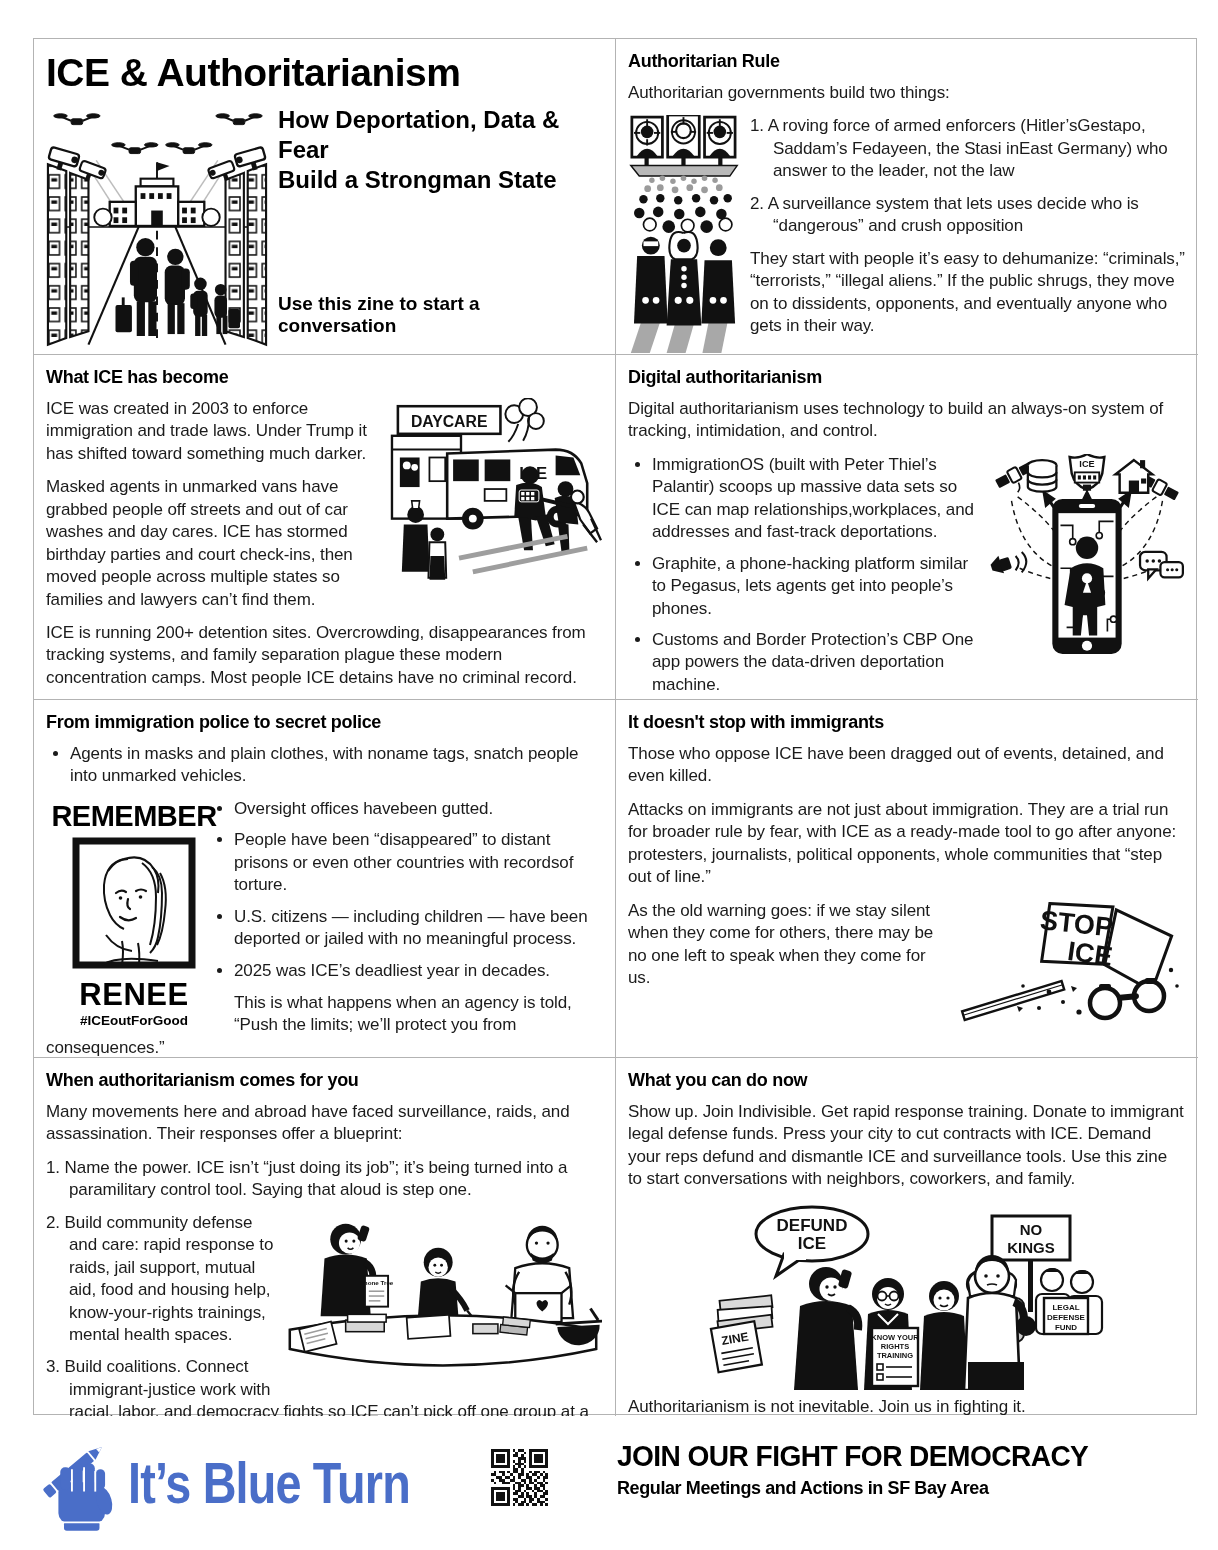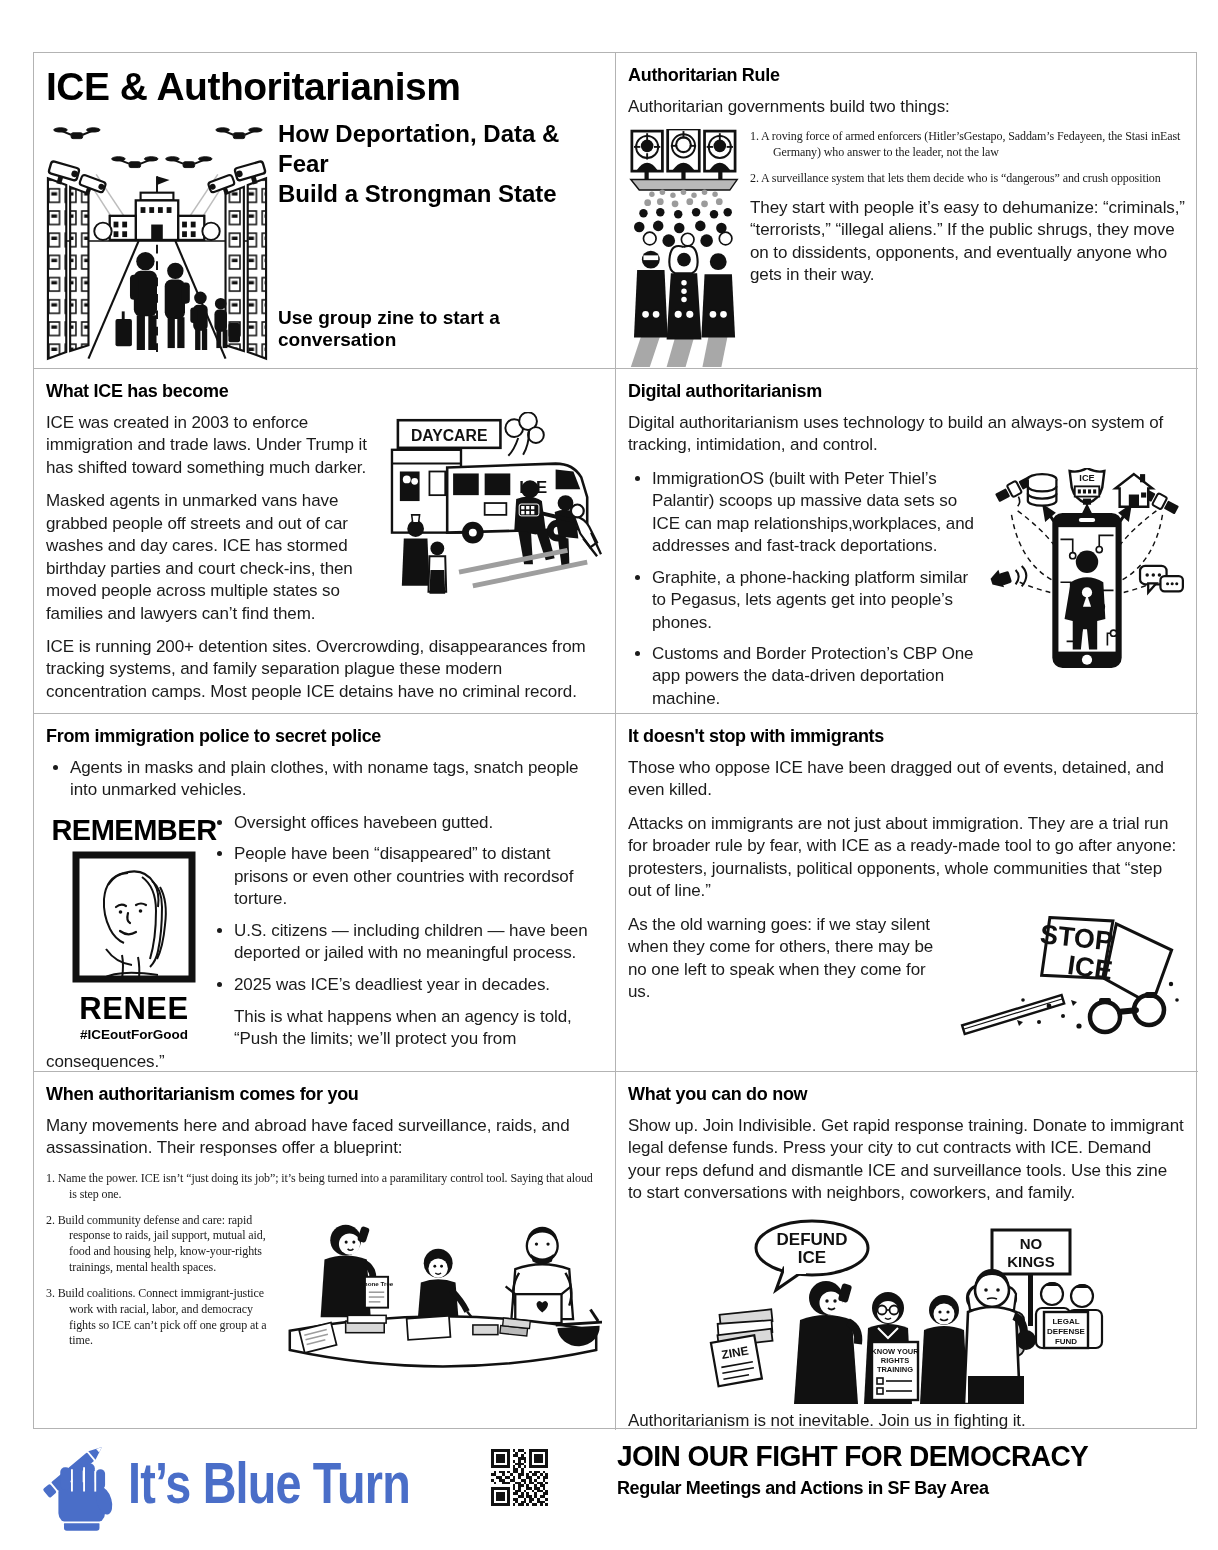--- a/index.html
+++ b/index.html
@@ -1,30 +1,30 @@
 <!DOCTYPE html>
 <html><head>
 <meta charset="utf-8">
 <style>
   html,body{margin:0;padding:0;background:#fff;}
   .sheet{position:relative;width:1218px;height:1550px;background:#fff;
          font-family:"Liberation Sans","DejaVu Sans",sans-serif;color:#1b1b1b;}
-  .grid{position:absolute;left:33px;top:52px;width:1164px;height:1377px;
+  .grid{position:absolute;left:33px;top:38px;width:1164px;height:1377px;
         border:1px solid #b3b3b3;display:grid;
         grid-template-columns:582px 582px;
         grid-template-rows:316px 345px 358px 358px;box-sizing:border-box;}
   .panel{box-sizing:border-box;padding:8px 13px 6px 12px;overflow:hidden;position:relative;}
   .panel.bR{border-right:1px solid #b3b3b3;}
   .panel.bB{border-bottom:1px solid #b3b3b3;}
   h1{font-size:39px;margin:4px 0 6px 0;color:#000;letter-spacing:-0.5px;}
   h2{font-size:18px;margin:4px 0 10px 0;color:#000;letter-spacing:-0.3px;}
   p{font-size:17px;line-height:1.32;margin:0 0 11px 0;letter-spacing:-0.1px;}
   ul{margin:0 0 10px 0;padding-left:24px;}
   ul li{font-size:17px;line-height:1.32;margin:0 0 9px 0;letter-spacing:-0.1px;}
-  .numitem{font-size:12px;line-height:1.32;margin:0 0 10px 0;padding-left:23px;text-indent:-23px;letter-spacing:-0.1px;font-family:Liberation Serif, serif;}
+  .numitem{font-size:17px;line-height:1.32;margin:0 0 10px 0;padding-left:23px;text-indent:-23px;letter-spacing:-0.1px;}
   .numitem .num{font-weight:normal;}
   
   .cover-row{display:flex;}
   .cover-art{width:222px;flex:none;}
   .cover-right{display:flex;flex-direction:column;padding:4px 0 8px 10px;height:244px;box-sizing:border-box;}
   .cover-sub{font-size:24px;font-weight:bold;line-height:1.25;white-space:pre-line;color:#000;}
   .cover-cta{font-size:19px;font-weight:bold;margin-top:auto;color:#000;}
   
   .row2{display:flex;}
   .artL{flex:none;margin-right:10px;}
@@ -186,21 +186,21 @@
               <rect x="174.5" y="198" width="13" height="23" rx="5"></rect>
               <rect x="189" y="212" width="12" height="20" rx="2"></rect>
               <rect x="176.5" y="219" width="5" height="19"></rect>
               <rect x="183" y="219" width="5" height="19"></rect>
             </g>
           </svg>
         </div>
         <div class="cover-right">
           <div class="cover-sub">How Deportation, Data &amp; Fear
 Build a Strongman State</div>
-          <div class="cover-cta">Use group zine to start a conversation</div>
+          <div class="cover-cta">Use this zine to start a conversation</div>
         </div>
       </div>
     </div>
 
     <div class="panel bB">
       <h2>Authoritarian Rule</h2>
       <p>Authoritarian governments build two things:</p>
       <div class="row2">
         <div class="artL">
           <svg width="112" height="238" viewBox="0 0 105 226">
@@ -308,21 +308,21 @@
                   <circle cx="85" cy="126" r="8" fill="#111"></circle>
                   <path d="M72,138 L98,138 L101,198 L69,198 Z" fill="#111"></path>
                   <circle cx="80" cy="176" r="4" fill="#fff" stroke="#111" stroke-width="1.6"></circle>
                   <circle cx="90" cy="176" r="4" fill="#fff" stroke="#111" stroke-width="1.6"></circle>
                 </g>
             </g>
           </svg>
         </div>
         <div>
           <div class="numitem"><span class="num">1.</span> <span>A roving force of armed enforcers (Hitler’sGestapo, Saddam’s Fedayeen, the Stasi inEast Germany) who answer to the leader, not the law</span></div>
-          <div class="numitem"><span class="num">2.</span> <span>A surveillance system that lets them decide who is “dangerous” and crush opposition</span></div>
+          <div class="numitem"><span class="num">2.</span> <span>A surveillance system that lets uses decide who is “dangerous” and crush opposition</span></div>
           <p>They start with people it’s easy to dehumanize: “criminals,” “terrorists,” “illegal aliens.” If the public shrugs, they move on to dissidents, opponents, and eventually anyone who gets in their way.</p>
         </div>
       </div>
     </div>
 
     <div class="panel bR bB">
       <h2>What ICE has become</h2>
       <div class="fR">
         <svg width="212" height="188" viewBox="0 0 215 190">
 

